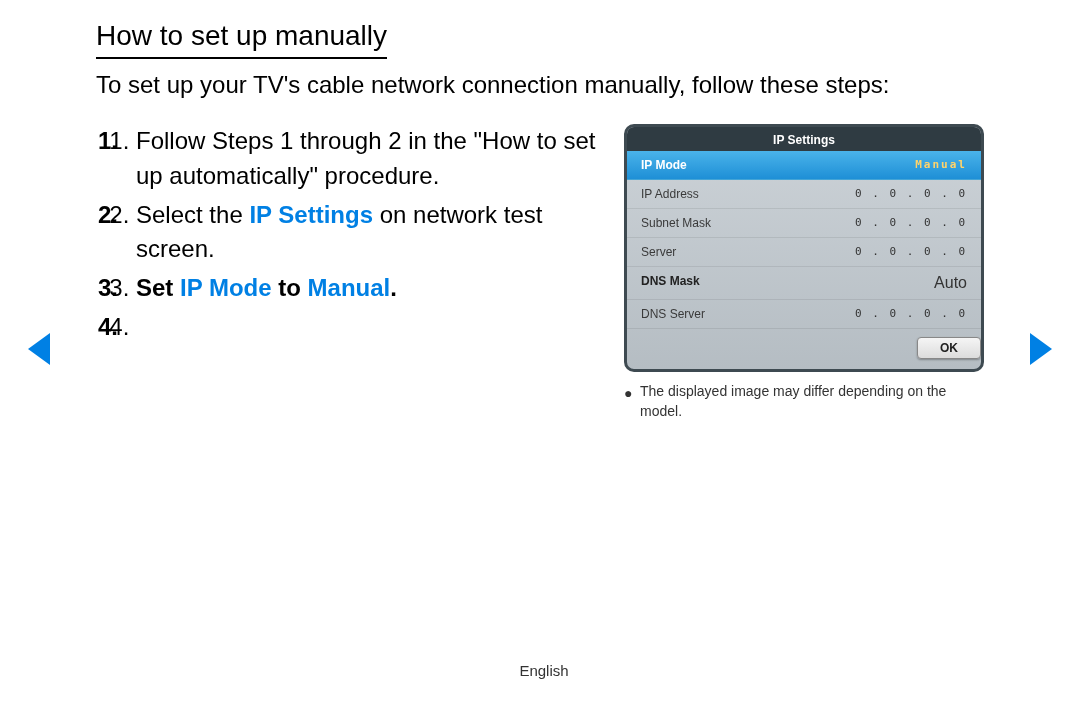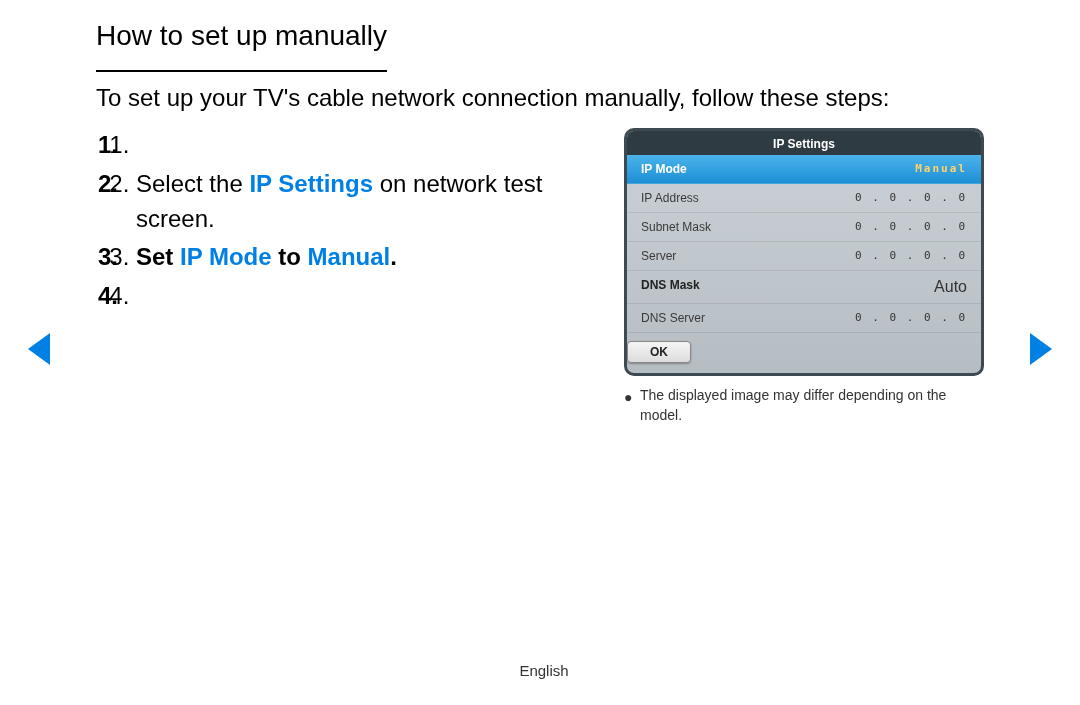--- a/index.html
+++ b/index.html
@@ -13,26 +13,26 @@
   }
   .page {
     padding: 20px 96px 0 96px;
     position: relative;
   }
   .title {
     font-size: 28px;
     font-weight: 400;
     border-bottom: 2px solid #000;
     display: inline-block;
-    padding-bottom: 18px;
+    padding-bottom: 5px;
     margin-bottom: 12px;
   }
   .intro {
     font-size: 24px;
-    margin-bottom: 16px;
+    margin-bottom: 25px;
   }
   .content-row {
     display: flex;
     gap: 24px;
   }
   .steps {
     flex: 1;
     padding-left: 40px;
   }
   .step {
@@ -96,21 +96,21 @@
   .tv-row .lbl { }
   .tv-row .val {
     letter-spacing: 2px;
     color: #333;
     font-family: monospace;
     font-size: 11px;
   }
   .tv-row.dns .val { letter-spacing: 0; font-family: inherit; font-size: 16px; }
   .tv-row.bold-row .lbl { font-weight: 700; color: #222; }
   .tv-ok {
-    text-align: left;
+    text-align: right;
     padding: 8px 0 10px 0;
   }
   .ok-btn {
     display: inline-block;
     background: linear-gradient(#f5f5f5, #dcdcdc);
     border: 1px solid #888;
     border-radius: 4px;
     padding: 3px 22px;
     font-weight: 700;
     font-size: 12px;
@@ -160,21 +160,21 @@
 </style>
 </head>
 <body>
 
 <div class="page">
   <div class="title">How to set up manually</div>
   <div class="intro">To set up your TV's cable network connection manually, follow these steps:</div>
 
   <div class="content-row">
     <ol class="steps" id="steps">
-        <li class="step"><span class="step-num">1.</span></li>
+        <li class="step"><span class="step-num">1.</span><span><span>Follow Steps 1 through 2 in the "How to set up automatically" procedure.</span></span></li>
         <li class="step"><span class="step-num">2.</span><span><span>Select the </span><span class="blue">IP Settings</span><span> on network test screen.</span></span></li>
         <li class="step"><span class="step-num bold">3.</span><span class="bold"><span>Set </span><span class="blue">IP Mode</span><span> to </span><span class="blue">Manual</span><span>.</span></span></li>
         <li class="step"><span class="step-num bold">4.</span></li>
       </ol>
 
     <div class="right-col">
       <div class="tv-panel">
         <div class="tv-head-bar">
           <div class="tv-title">IP Settings</div>
         </div>

